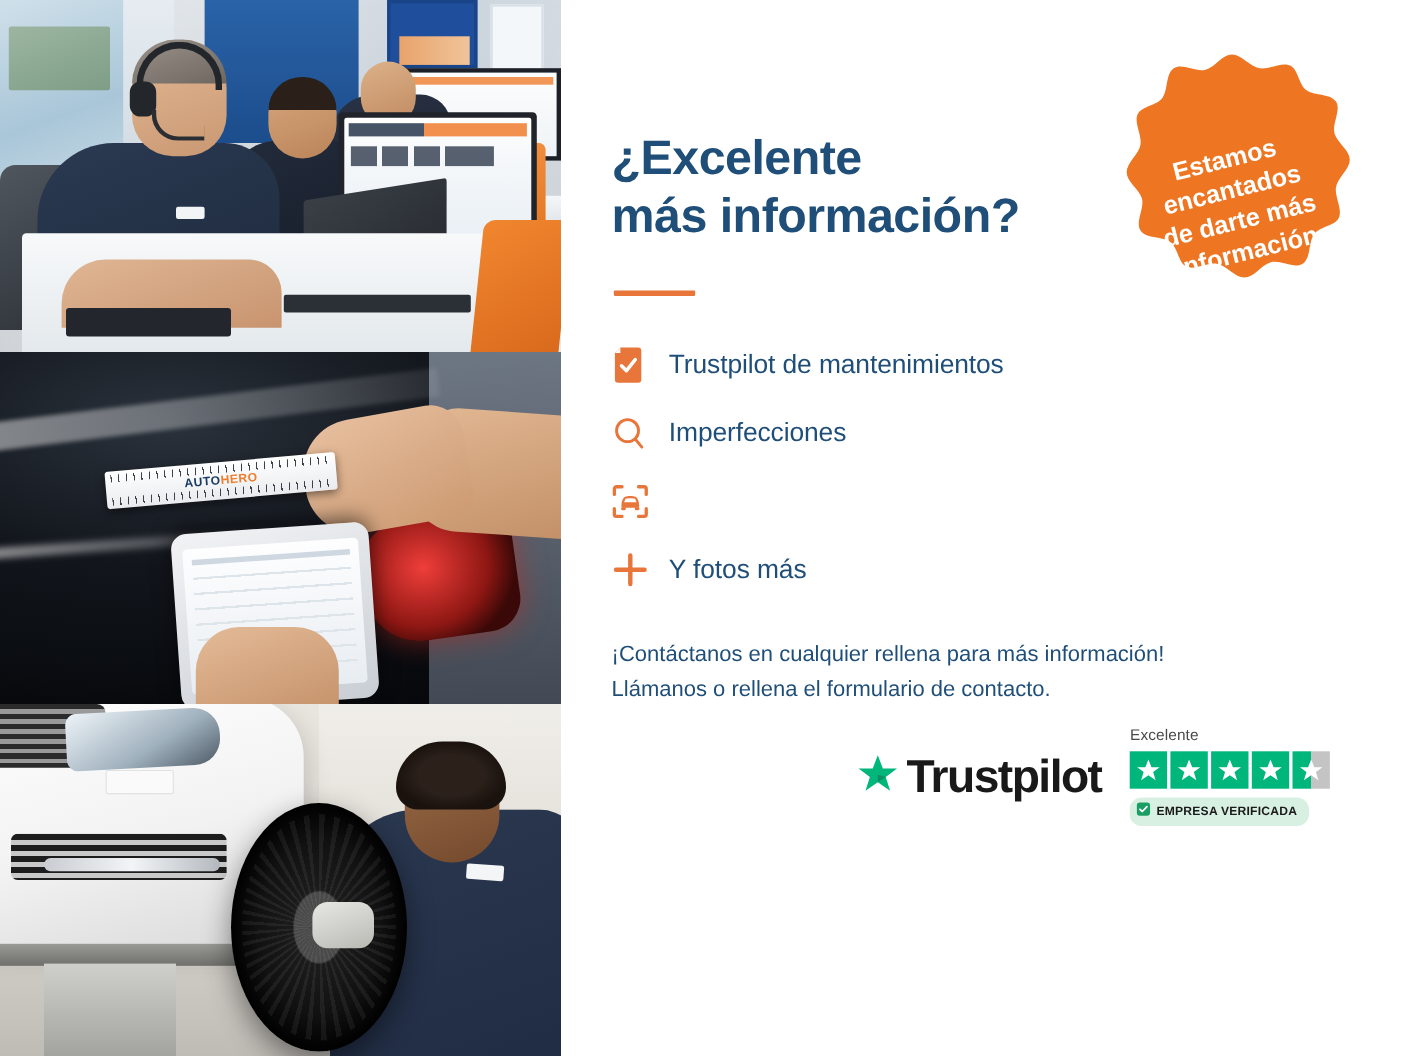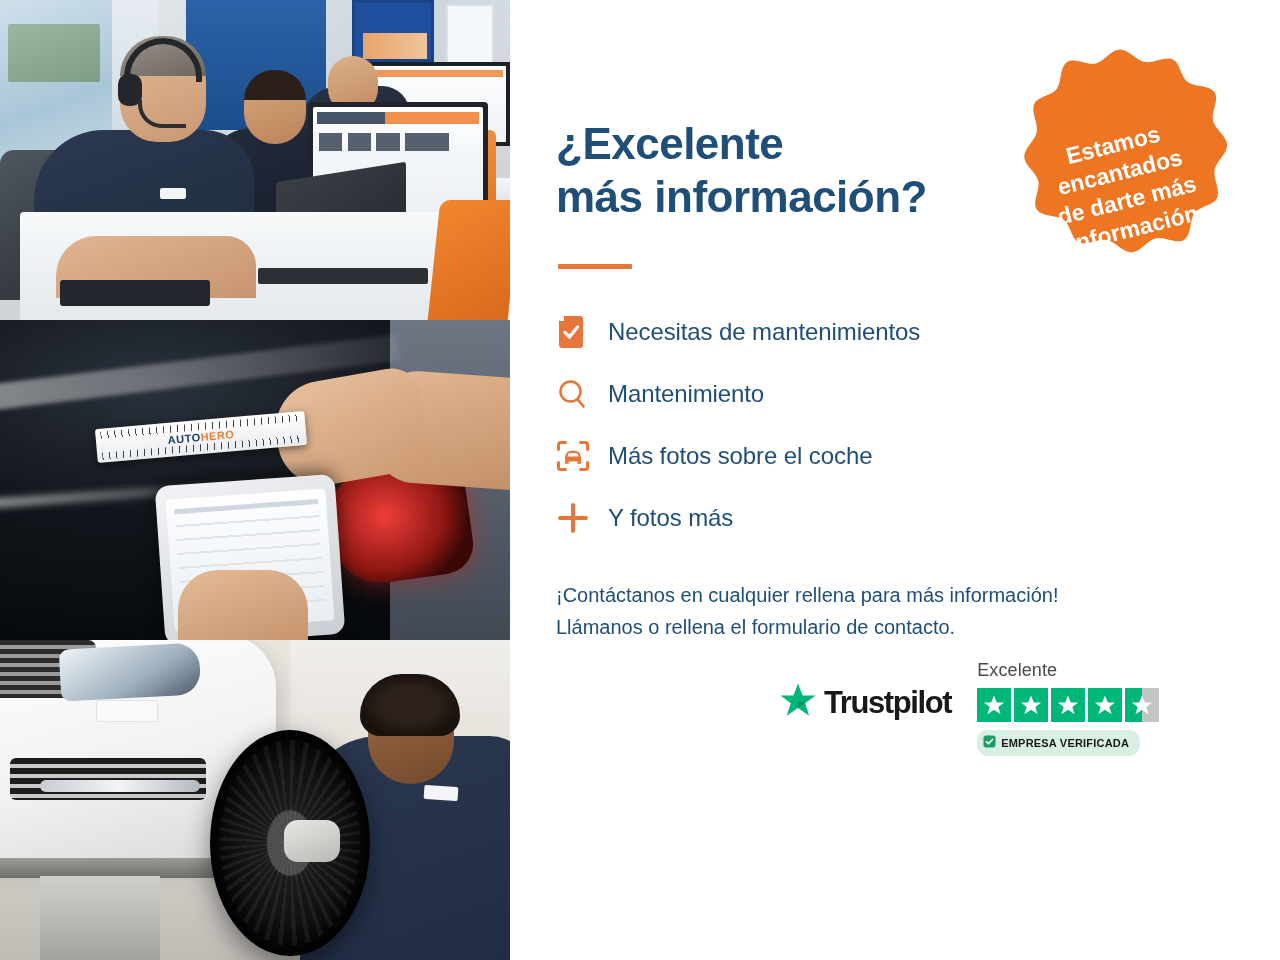--- a/index.html
+++ b/index.html
@@ -430,28 +430,28 @@
     align-items: flex-start;
     gap: 26px;
   }
   .tp-logo {
     display: flex;
     align-items: center;
     gap: 6px;
     margin-top: 22px;
   }
   .tp-wordmark {
-    font-size: 31px;
+    font-size: 42px;
     font-weight: bold;
     letter-spacing: -1.4px;
     color: #191919;
   }
   .tp-right { display: flex; flex-direction: column; }
   .tp-excelente {
-    font-size: 18px;
+    font-size: 14px;
     color: #4a4a4a;
     margin-bottom: 7px;
     letter-spacing: .1px;
   }
   .tp-stars { display: flex; gap: 3px; }
   .tp-star {
     width: 34px; height: 34px;
     background: #00b67a;
     display: flex; align-items: center; justify-content: center;
   }
@@ -599,32 +599,32 @@
     <ul class="features">
 
       <li class="feature">
         <span class="feature-icon">
           <svg width="30" height="34" viewBox="0 0 30 34" aria-hidden="true">
             <path d="M8 1 H24 A3 3 0 0 1 27 4 V30 A3 3 0 0 1 24 33 H6 A3 3 0 0 1 3 30 V6 Z" fill="#e8753a"></path>
             <path d="M8 1 L3 6 H8 Z" fill="#ffffff"></path>
             <path d="M9 17.5 L13.5 22 L21.5 12" fill="none" stroke="#ffffff" stroke-width="3.2" stroke-linecap="round" stroke-linejoin="round"></path>
           </svg>
         </span>
-        <span class="feature-label">Necesitas de mantenimientos</span>
+        <span class="feature-label">Trustpilot de mantenimientos</span>
       </li>
 
 
       <li class="feature">
         <span class="feature-icon">
           <svg width="32" height="32" viewBox="0 0 32 32" aria-hidden="true">
             <circle cx="14.5" cy="13.5" r="10" fill="none" stroke="#e8753a" stroke-width="2.6"></circle>
             <line x1="21.6" y1="21.3" x2="27.5" y2="28.4" stroke="#e8753a" stroke-width="2.6" stroke-linecap="round"></line>
           </svg>
         </span>
-        <span class="feature-label">Mantenimiento</span>
+        <span class="feature-label">Imperfecciones</span>
       </li>
 
       <li class="feature">
         <span class="feature-icon">
           <svg width="34" height="32" viewBox="0 0 34 32" aria-hidden="true">
             <g fill="none" stroke="#e8753a" stroke-width="3" stroke-linecap="round">
               <path d="M2.5 9.5 V4.5 A2 2 0 0 1 4.5 2.5 H9.5"></path>
               <path d="M24.5 2.5 H29.5 A2 2 0 0 1 31.5 4.5 V9.5"></path>
               <path d="M31.5 22.5 V27.5 A2 2 0 0 1 29.5 29.5 H24.5"></path>
               <path d="M9.5 29.5 H4.5 A2 2 0 0 1 2.5 27.5 V22.5"></path>
@@ -632,21 +632,20 @@
             <g fill="#e8753a">
               <path d="M9 19 C9 15.8 10.6 12.4 12.2 11.6 C14.6 10.6 19.4 10.6 21.8 11.6
                        C23.4 12.4 25 15.8 25 19 L25 20.6 A0.9 0.9 0 0 1 24.1 21.5 L9.9 21.5
                        A0.9 0.9 0 0 1 9 20.6 Z"></path>
               <rect x="8.6" y="21.2" width="4.4" height="2.6" rx="1.2"></rect>
               <rect x="21" y="21.2" width="4.4" height="2.6" rx="1.2"></rect>
             </g>
             <path d="M12.6 13.4 C14.8 12.7 19.2 12.7 21.4 13.4 L22.6 16.6 L11.4 16.6 Z" fill="#ffffff"></path>
           </svg>
         </span>
-        <span class="feature-label">Más fotos sobre el coche</span>
       </li>
 
       <li class="feature">
         <span class="feature-icon">
           <svg width="34" height="34" viewBox="0 0 34 34" aria-hidden="true">
             <line x1="17" y1="4" x2="17" y2="30" stroke="#e8753a" stroke-width="4" stroke-linecap="round"></line>
             <line x1="4" y1="17" x2="30" y2="17" stroke="#e8753a" stroke-width="4" stroke-linecap="round"></line>
           </svg>
         </span>
         <span class="feature-label">Y fotos más</span>

